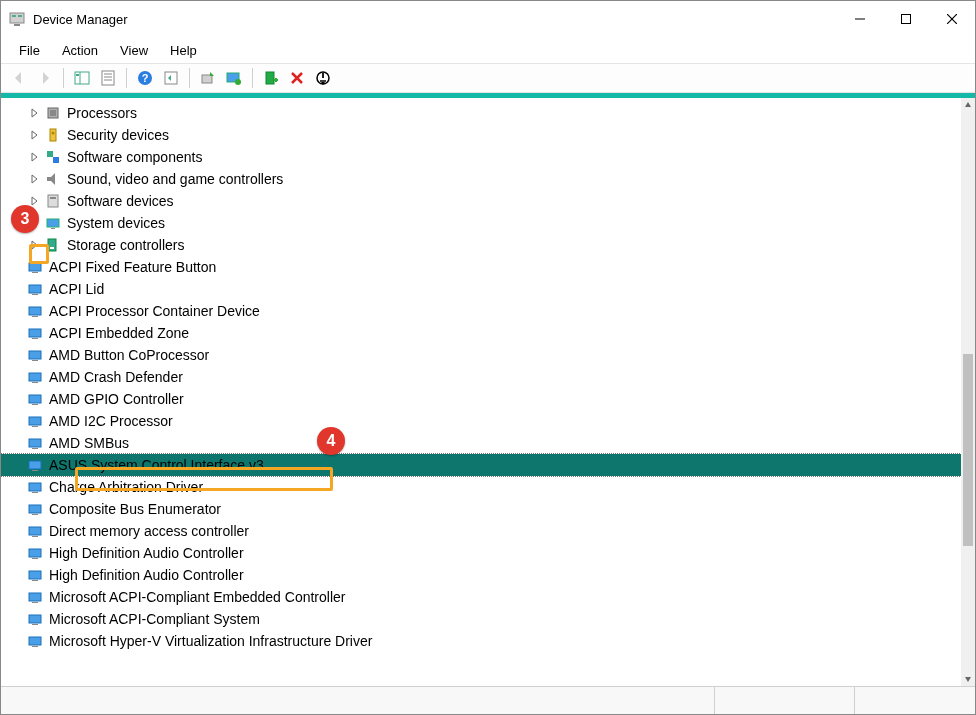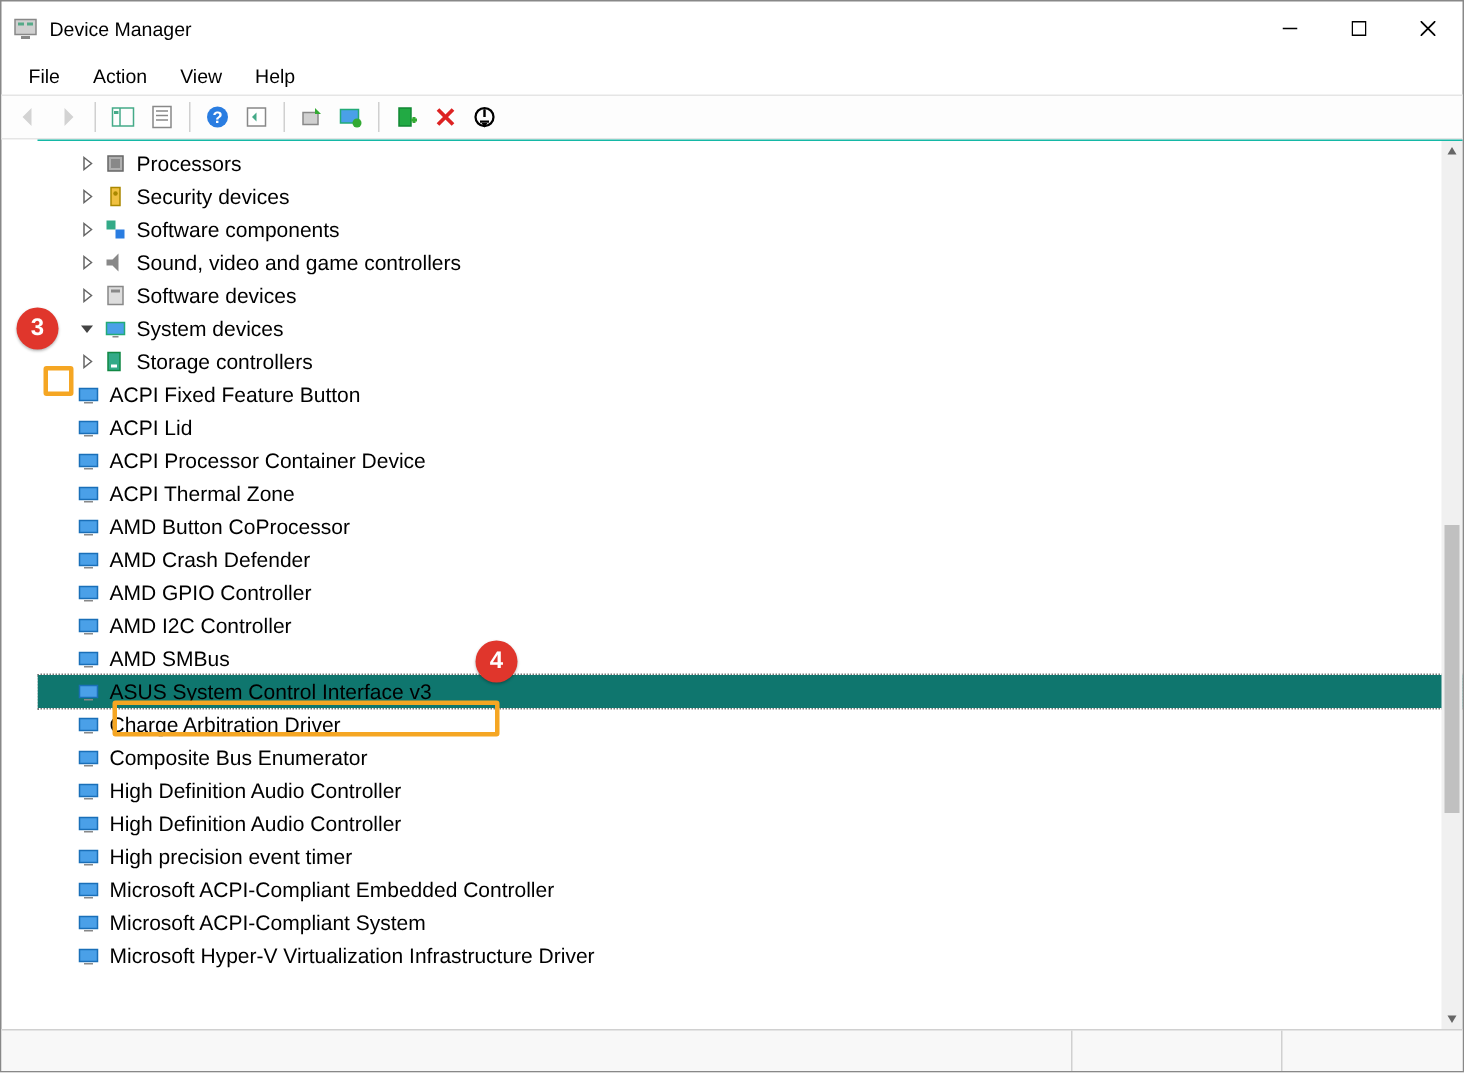--- a/index.html
+++ b/index.html
@@ -10,21 +10,21 @@
   .titlebar .title { flex: 0 0 auto; font-size: 13px; }
   .titlebar .spacer { flex: 1; }
   .win-controls { display: flex; height: 100%; }
   .win-btn { width: 46px; height: 100%; display: flex; align-items: center; justify-content: center; cursor: pointer; }
   .menubar { height: 26px; display: flex; align-items: center; padding: 0 8px; gap: 2px; }
   .menu-item { padding: 3px 10px; cursor: pointer; }
   .toolbar { height: 30px; border-top: 1px solid #e5e5e5; border-bottom: 1px solid #e5e5e5; display: flex; align-items: center; padding: 0 6px; gap: 2px; background: #fdfdfd; }
   .tb-btn { width: 24px; height: 24px; display: flex; align-items: center; justify-content: center; cursor: pointer; border-radius: 2px; }
   .tb-btn.disabled { opacity: 0.35; cursor: default; }
   .tb-sep { width: 1px; height: 20px; background: #d0d0d0; margin: 0 4px; }
-  .content-wrap { flex: 1; display: flex; border-top: 1px solid #14b8a6; overflow: hidden; position: relative; margin-left: 24px; }
+  .content-wrap { flex: 1; display: flex; border-top: 5px solid #14b8a6; overflow: hidden; position: relative; }
   .tree-pane { flex: 1; overflow: auto; padding: 4px 0 4px 0; position: relative; }
   .scrollbar-fake { position: absolute; right: 0; top: 0; width: 14px; height: 100%; background: #f0f0f0; }
   .sb-thumb { position: absolute; right: 2px; top: 256px; width: 10px; height: 192px; background: #c0c0c0; border-radius: 0; }
   .sb-arrow-up, .sb-arrow-down { position: absolute; width: 14px; height: 14px; display:flex; align-items:center; justify-content:center; }
   .sb-arrow-up { top: 0; right:0; }
   .sb-arrow-down { bottom:0; right:0; }
   .tree-row { display: flex; align-items: center; height: 22px; padding-left: 26px; cursor: pointer; white-space: nowrap; }
   .tree-row.child { }
   .tree-row.selected { background: #0f766e; outline: 1px dotted #777; }
   .expand { width: 14px; height: 14px; display: flex; align-items: center; justify-content: center; margin-right: 4px; color: #666; font-size: 10px; flex-shrink:0; }
@@ -262,21 +262,21 @@
               <rect x="2" y="4" width="12" height="8" fill="#4aa0e8" stroke="#1a6fb8"></rect>
               <rect x="5" y="13" width="6" height="1" fill="#888"></rect>
             </svg></span>
           <span class="label">ACPI Processor Container Device</span>
         </div>
         <div class="tree-row child">
           <span class="dev-icon"><svg width="16" height="16">
               <rect x="2" y="4" width="12" height="8" fill="#4aa0e8" stroke="#1a6fb8"></rect>
               <rect x="5" y="13" width="6" height="1" fill="#888"></rect>
             </svg></span>
-          <span class="label">ACPI Thermal Zone</span>
+          <span class="label">ACPI Embedded Zone</span>
         </div>
         <div class="tree-row child">
           <span class="dev-icon"><svg width="16" height="16">
               <rect x="2" y="4" width="12" height="8" fill="#4aa0e8" stroke="#1a6fb8"></rect>
               <rect x="5" y="13" width="6" height="1" fill="#888"></rect>
             </svg></span>
           <span class="label">AMD Button CoProcessor</span>
         </div>
         <div class="tree-row child">
           <span class="dev-icon"><svg width="16" height="16">
@@ -290,21 +290,21 @@
               <rect x="2" y="4" width="12" height="8" fill="#4aa0e8" stroke="#1a6fb8"></rect>
               <rect x="5" y="13" width="6" height="1" fill="#888"></rect>
             </svg></span>
           <span class="label">AMD GPIO Controller</span>
         </div>
         <div class="tree-row child">
           <span class="dev-icon"><svg width="16" height="16">
               <rect x="2" y="4" width="12" height="8" fill="#4aa0e8" stroke="#1a6fb8"></rect>
               <rect x="5" y="13" width="6" height="1" fill="#888"></rect>
             </svg></span>
-          <span class="label">AMD I2C Controller</span>
+          <span class="label">AMD I2C Processor</span>
         </div>
         <div class="tree-row child">
           <span class="dev-icon"><svg width="16" height="16">
               <rect x="2" y="4" width="12" height="8" fill="#4aa0e8" stroke="#1a6fb8"></rect>
               <rect x="5" y="13" width="6" height="1" fill="#888"></rect>
             </svg></span>
           <span class="label">AMD SMBus</span>
         </div>
         <div class="tree-row child selected">
           <span class="dev-icon"><svg width="16" height="16">
@@ -325,35 +325,35 @@
               <rect x="2" y="4" width="12" height="8" fill="#4aa0e8" stroke="#1a6fb8"></rect>
               <rect x="5" y="13" width="6" height="1" fill="#888"></rect>
             </svg></span>
           <span class="label">Composite Bus Enumerator</span>
         </div>
         <div class="tree-row child">
           <span class="dev-icon"><svg width="16" height="16">
               <rect x="2" y="4" width="12" height="8" fill="#4aa0e8" stroke="#1a6fb8"></rect>
               <rect x="5" y="13" width="6" height="1" fill="#888"></rect>
             </svg></span>
+          <span class="label">Direct memory access controller</span>
+        </div>
+        <div class="tree-row child">
+          <span class="dev-icon"><svg width="16" height="16">
+              <rect x="2" y="4" width="12" height="8" fill="#4aa0e8" stroke="#1a6fb8"></rect>
+              <rect x="5" y="13" width="6" height="1" fill="#888"></rect>
+            </svg></span>
           <span class="label">High Definition Audio Controller</span>
         </div>
         <div class="tree-row child">
           <span class="dev-icon"><svg width="16" height="16">
               <rect x="2" y="4" width="12" height="8" fill="#4aa0e8" stroke="#1a6fb8"></rect>
               <rect x="5" y="13" width="6" height="1" fill="#888"></rect>
             </svg></span>
           <span class="label">High Definition Audio Controller</span>
-        </div>
-        <div class="tree-row child">
-          <span class="dev-icon"><svg width="16" height="16">
-              <rect x="2" y="4" width="12" height="8" fill="#4aa0e8" stroke="#1a6fb8"></rect>
-              <rect x="5" y="13" width="6" height="1" fill="#888"></rect>
-            </svg></span>
-          <span class="label">High precision event timer</span>
         </div>
         <div class="tree-row child">
           <span class="dev-icon"><svg width="16" height="16">
               <rect x="2" y="4" width="12" height="8" fill="#4aa0e8" stroke="#1a6fb8"></rect>
               <rect x="5" y="13" width="6" height="1" fill="#888"></rect>
             </svg></span>
           <span class="label">Microsoft ACPI-Compliant Embedded Controller</span>
         </div>
         <div class="tree-row child">
           <span class="dev-icon"><svg width="16" height="16">

